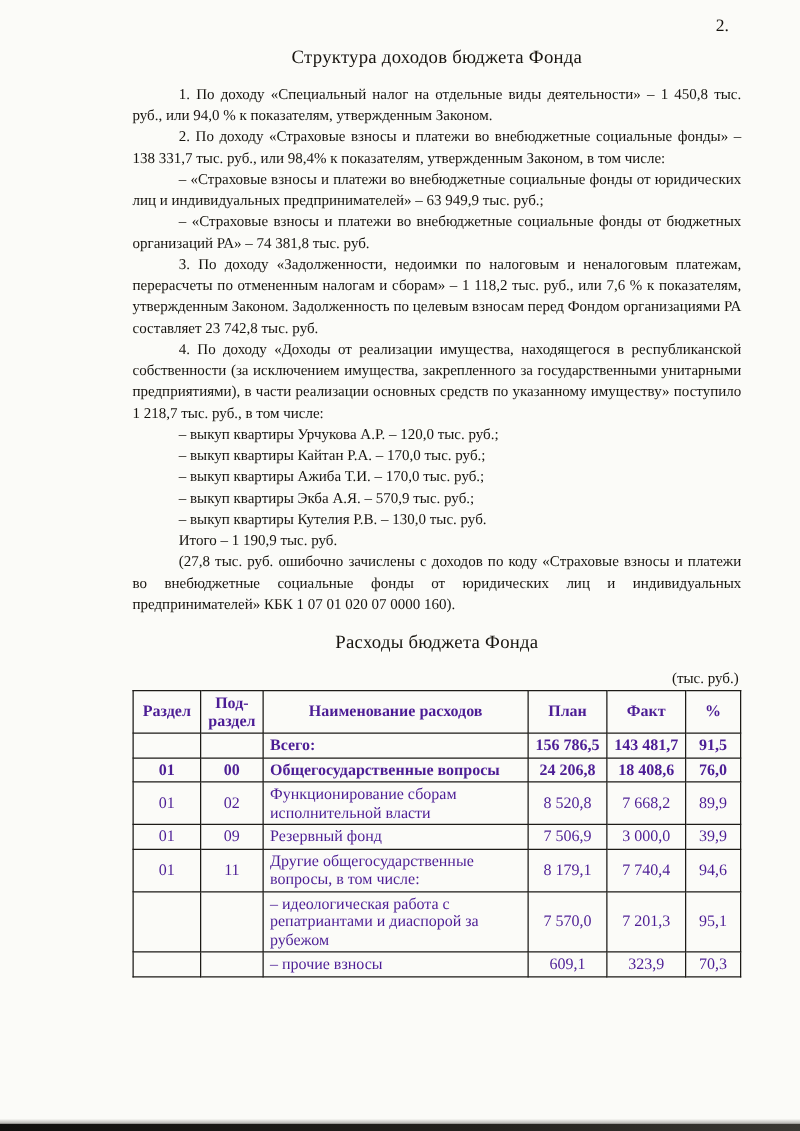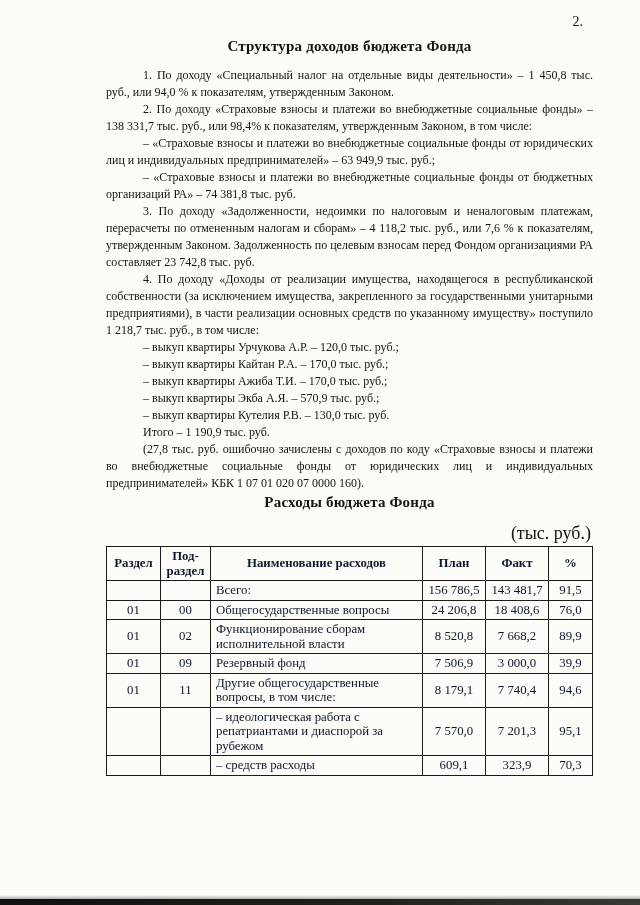--- a/index.html
+++ b/index.html
@@ -5,39 +5,39 @@
   * { margin:0; padding:0; box-sizing:border-box; }
   html,body { width:640px; height:905px; }
   body { background:#d8d8d4; font-family:"Liberation Serif", serif; }
   .page {
     position:relative; width:640px; height:905px;
     background:#fbfbf8; color:#17140f; overflow:hidden;
   }
   .content { padding:14px 47px 0 106px; }
   .page-number { text-align:right; font-size:14px; padding-right:10px; }
   .section-title {
-    text-align:center; font-weight:700; font-size:15px;
+    text-align:center; font-weight:400; font-size:15px;
     margin:8px 0 12px 0; letter-spacing:0.2px;
   }
-  .section-title.expenses-title { margin-top:2px; }
+  .section-title.expenses-title { margin-top:14px; }
   .para {
     font-size:12px; line-height:17px;
     text-align:justify; text-indent:37px;
   }
-  .unit-note { text-align:right; font-size:18px; margin:7px 2px 2px 0; }
+  .unit-note { text-align:right; font-size:12px; margin:7px 2px 2px 0; }
   table.budget {
     width:100%; border-collapse:collapse;
     font-size:12.8px; line-height:14.5px; margin-top:1px;
-    color:#0f172a;
+    color:#4c1d95;
   }
   .budget th, .budget td { border:1px solid #1d1b17; padding:2px 3px; vertical-align:middle; }
   .budget th { font-weight:700; text-align:center; }
   .budget td.c { text-align:center; }
   .budget td.name { padding:2px 5px; text-align:left; }
-  .budget tr.bold td { font-weight:400; }
+  .budget tr.bold td { font-weight:700; }
   .scan-edge {
     position:absolute; left:0; bottom:0; width:100%; height:6px;
     background:linear-gradient(to right,#11100e,#23211d 60%,#3a3833);
   }
   .scan-shadow {
     position:absolute; left:0; bottom:6px; width:100%; height:4px;
     background:linear-gradient(to top, rgba(40,36,30,0.35), rgba(40,36,30,0));
   }
 </style>
 </head>
@@ -47,21 +47,21 @@
   <div class="content">
 
     <div class="page-number">2.</div>
 
     <h1 class="section-title">Структура доходов бюджета Фонда</h1>
 
     <p class="para">1. По доходу «Специальный налог на отдельные виды деятельности» – 1 450,8 тыс. руб., или 94,0 % к показателям, утвержденным Законом.</p>
     <p class="para">2. По доходу «Страховые взносы и платежи во внебюджетные социальные фонды» – 138 331,7 тыс. руб., или 98,4% к показателям, утвержденным Законом, в том числе:</p>
     <p class="para">– «Страховые взносы и платежи во внебюджетные социальные фонды от юридических лиц и индивидуальных предпринимателей» – 63 949,9 тыс. руб.;</p>
     <p class="para">– «Страховые взносы и платежи во внебюджетные социальные фонды от бюджетных организаций РА» – 74 381,8 тыс. руб.</p>
-    <p class="para">3. По доходу «Задолженности, недоимки по налоговым и неналоговым платежам, перерасчеты по отмененным налогам и сборам» – 4 118,2 тыс. руб., или 7,6 % к показателям, утвержденным Законом. Задолженность по целевым взносам перед Фондом организациями РА составляет 23 742,8 тыс. руб.</p>
+    <p class="para">3. По доходу «Задолженности, недоимки по налоговым и неналоговым платежам, перерасчеты по отмененным налогам и сборам» – 1 118,2 тыс. руб., или 7,6 % к показателям, утвержденным Законом. Задолженность по целевым взносам перед Фондом организациями РА составляет 23 742,8 тыс. руб.</p>
     <p class="para">4. По доходу «Доходы от реализации имущества, находящегося в республиканской собственности (за исключением имущества, закрепленного за государственными унитарными предприятиями), в части реализации основных средств по указанному имуществу» поступило 1 218,7 тыс. руб., в том числе:</p>
     <p class="para">– выкуп квартиры Урчукова А.Р. – 120,0 тыс. руб.;</p>
     <p class="para">– выкуп квартиры Кайтан Р.А. – 170,0 тыс. руб.;</p>
     <p class="para">– выкуп квартиры Ажиба Т.И. – 170,0 тыс. руб.;</p>
     <p class="para">– выкуп квартиры Экба А.Я. – 570,9 тыс. руб.;</p>
     <p class="para">– выкуп квартиры Кутелия Р.В. – 130,0 тыс. руб.</p>
     <p class="para">Итого – 1 190,9 тыс. руб.</p>
     <p class="para">(27,8 тыс. руб. ошибочно зачислены с доходов по коду «Страховые взносы и платежи во внебюджетные социальные фонды от юридических лиц и индивидуальных предпринимателей» КБК 1 07 01 020 07 0000 160).</p>
 
     <h1 class="section-title expenses-title">Расходы бюджета Фонда</h1>
@@ -133,21 +133,21 @@
           <td class="c"></td>
           <td class="c"></td>
           <td class="name">– идеологическая работа с репатриантами и диаспорой за рубежом</td>
           <td class="c">7 570,0</td>
           <td class="c">7 201,3</td>
           <td class="c">95,1</td>
         </tr>
         <tr>
           <td class="c"></td>
           <td class="c"></td>
-          <td class="name">– средств расходы</td>
+          <td class="name">– прочие взносы</td>
           <td class="c">609,1</td>
           <td class="c">323,9</td>
           <td class="c">70,3</td>
         </tr>
       </tbody>
     </table>
   </div>
 
   <div class="scan-shadow"></div>
   <div class="scan-edge"></div>

